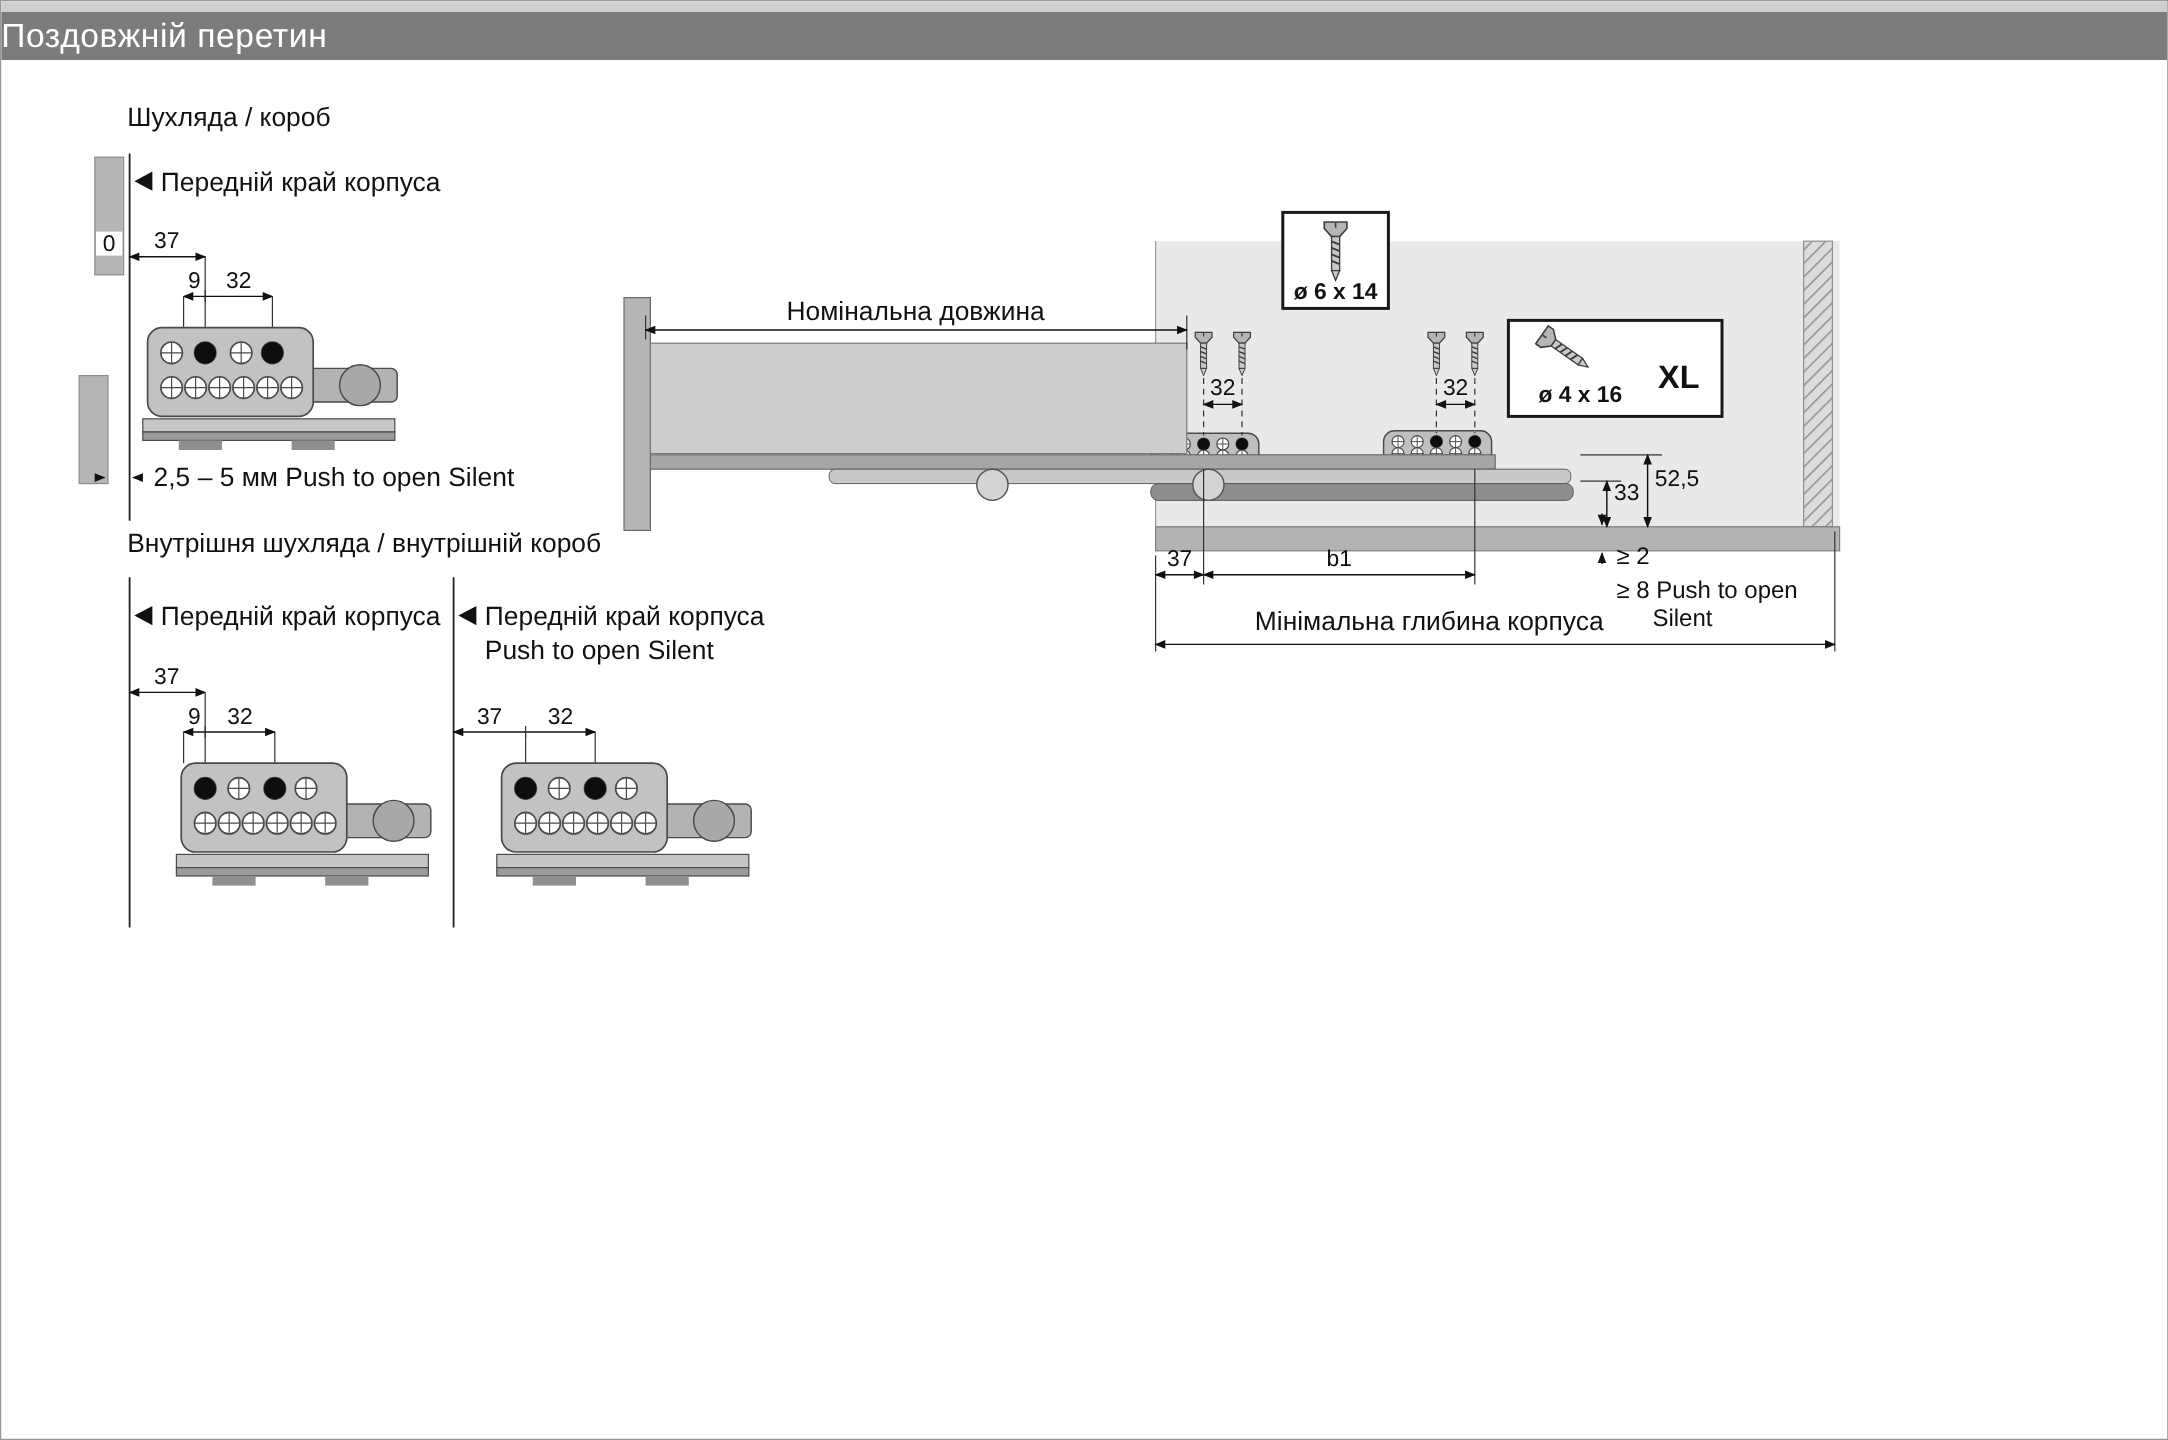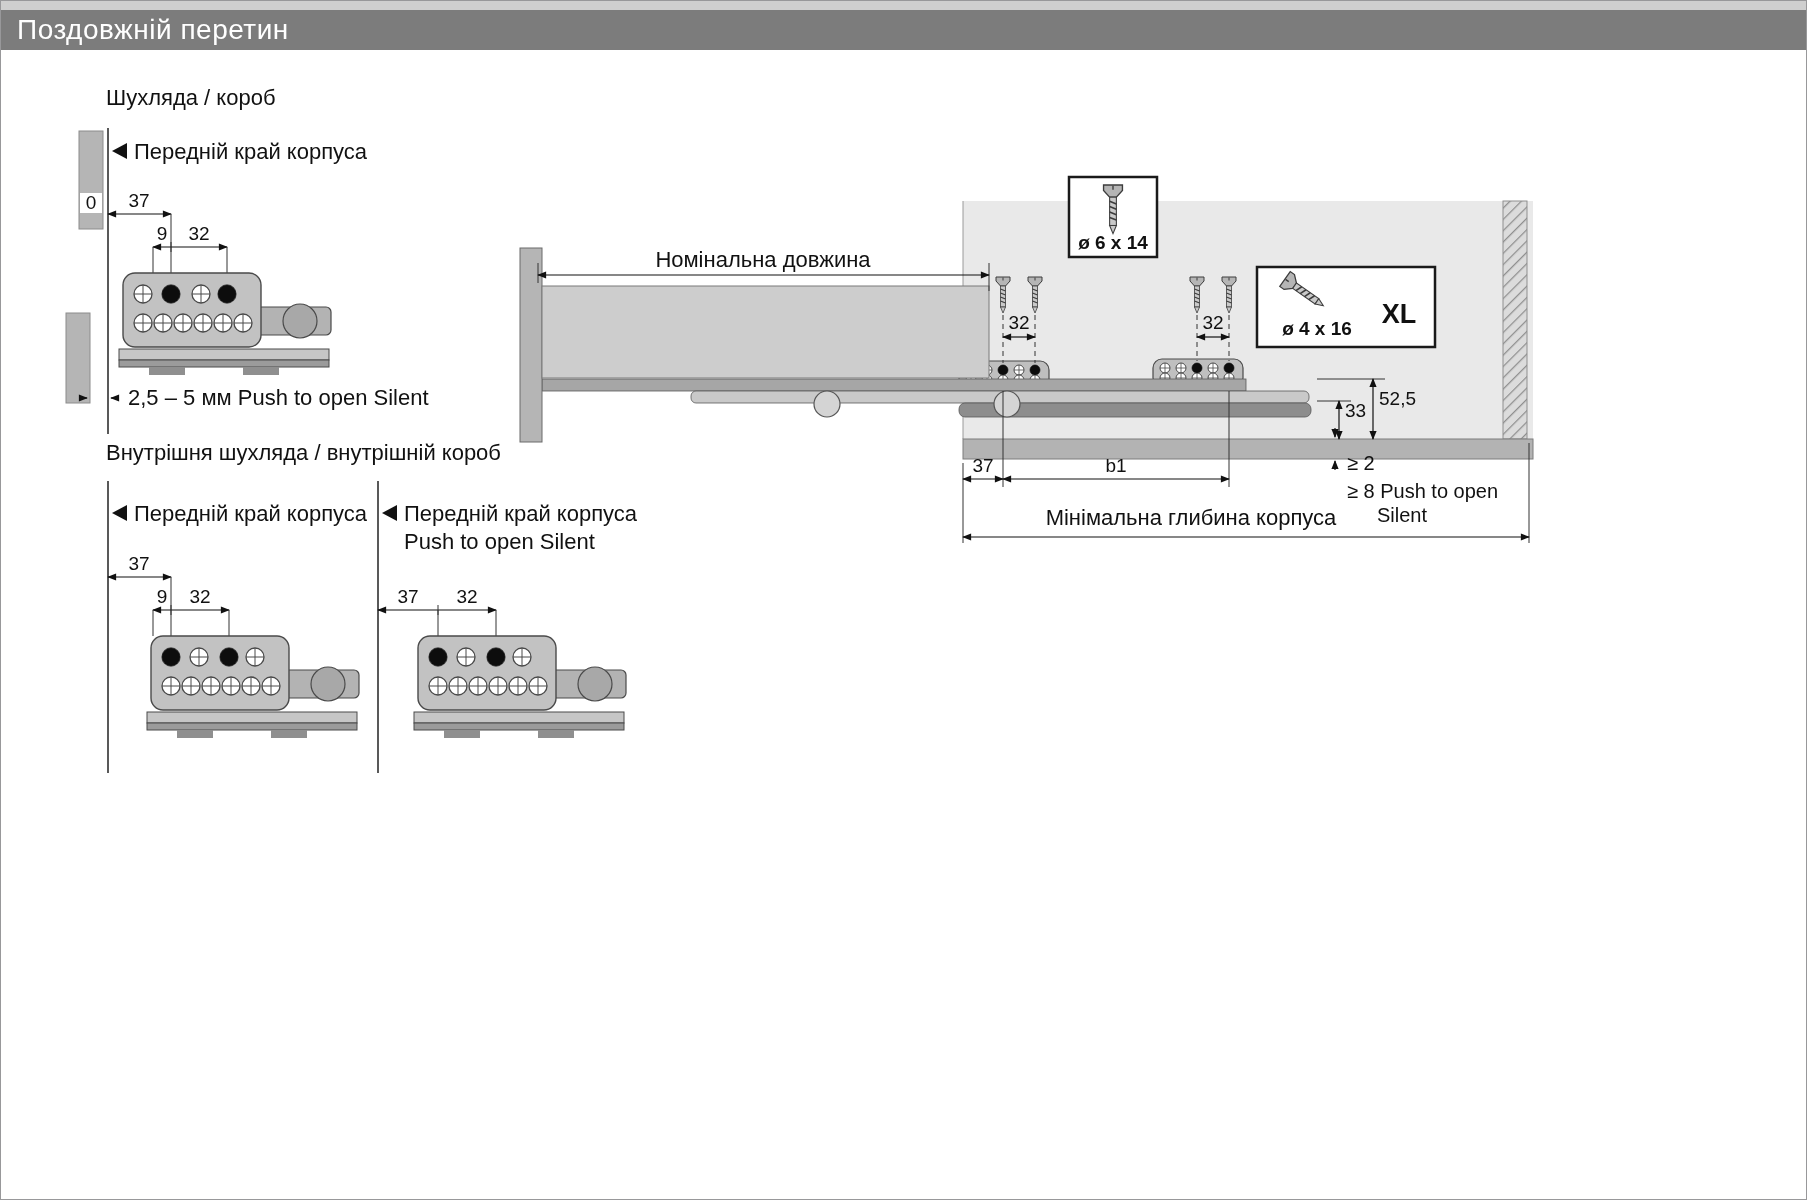--- a/index.html
+++ b/index.html
@@ -1,18 +1,18 @@
 <!DOCTYPE html>
 <html><head>
 <meta charset="utf-8">
 <style>
   html,body{margin:0;padding:0;background:#fff;}
   .page{position:relative;width:1807px;height:1200px;background:#fff;border:1px solid #98989a;box-sizing:border-box;overflow:hidden;font-family:"Liberation Sans",sans-serif;}
   .topstrip{position:absolute;top:0;left:0;right:0;height:9px;background:#cfcfcf;z-index:2;}
-  .titlebar{position:absolute;top:9px;left:0;right:0;height:40px;background:#7c7c7c;color:#fff;font-size:28px;line-height:40px;padding-left:16px;z-index:2;letter-spacing:0.5px;}
+  .titlebar{position:absolute;top:9px;left:0;right:0;height:40px;background:#7c7c7c;color:#fff;font-size:28px;line-height:40px;padding-left:0;z-index:2;letter-spacing:0.5px;}
   svg{position:absolute;top:0;left:0;}
   svg text{font-family:"Liberation Sans",sans-serif;fill:#111;font-size:22px;}
   .dim{font-size:19px;}
   .note{font-size:20px;}
   .b{font-weight:bold;}
   .xl{font-size:27px;font-weight:bold;}
   .mid{text-anchor:middle;}
 </style>
 </head>
 <body>

